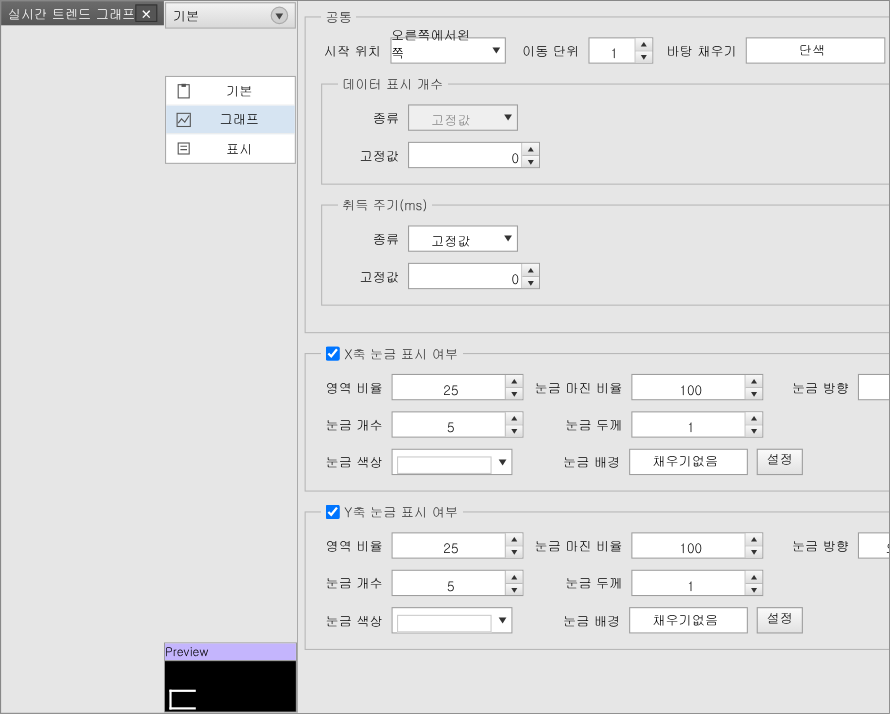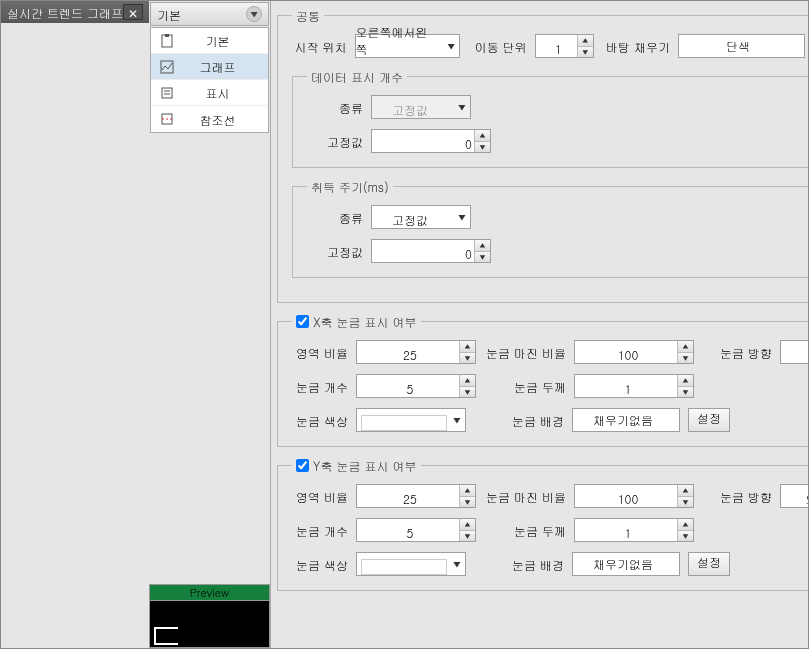--- a/index.html
+++ b/index.html
@@ -6,33 +6,33 @@
   body { background: #f0f0f0; width: 809px; height: 649px; overflow: hidden; }
 
   .window { width: 809px; height: 649px; display: flex; background: #e6e6e6; border: 1px solid #888; }
 
   .titlebar { height: 22px; background: linear-gradient(#6b6b6b, #575757); color: #fff; display: flex; align-items: center; padding: 0 6px; justify-content: space-between; }
   .titlebar .title { font-size: 12px; }
   .close-btn { width: 20px; height: 16px; background: #555; color: #fff; display:flex; align-items:center; justify-content:center; cursor:pointer; border:1px solid #333;}
 
   .body { flex:1; display:flex; overflow:hidden; }
 
-  .sidebar { width: 122px; background: #e6e6e6; border-right:1px solid #aaa; display:flex; flex-direction:column; }
+  .sidebar { width: 122px; background: #e6e6e6; border-right:1px solid #aaa; display:flex; flex-direction:column;gap:42px; }
   .section-header { height: 24px; background: linear-gradient(#f2f2f2,#d9d9d9); border: 1px solid #aaa; margin:1px; display:flex; align-items:center; justify-content:space-between; padding:0 6px; cursor:pointer; }
   .section-header .arrow { width:16px;height:16px;border-radius:50%;background:#d0d0d0;display:flex;align-items:center;justify-content:center;font-size:9px;color:#444;border:1px solid #aaa;}
 
   .nav-list { background:#fff; border:1px solid #aaa; margin:0 1px 1px 1px; }
   .nav-item { height:26px; display:flex; align-items:center; padding-left:8px; gap:10px; cursor:pointer; border-bottom:1px solid #eee;}
   .nav-item:last-child{border-bottom:none;}
   .nav-item.selected { background:#d6e4f2; }
   .nav-icon { width:16px; height:16px; display:flex;align-items:center;justify-content:center; }
   .nav-item .lbl { flex:1; text-align:center; padding-right:18px; }
 
   .preview-box { margin-top:auto; border:1px solid #999; background:#fff;}
-  .preview-header { height:16px; text-align:center; font-size:11px; background:#15803d; border-bottom:1px solid #999;}
+  .preview-header { height:16px; text-align:left; font-size:11px; background:#c4b5fd; border-bottom:1px solid #999;}
   .preview-canvas { height:46px; background:#000; position:relative;}
   .preview-canvas::before{content:"";position:absolute;left:4px;top:26px;width:22px;height:14px;border:2px solid #fff;border-right:none;}
 
   .main { flex:1; padding:6px 10px 6px 6px; overflow-y:auto; background:#e6e6e6;}
   
   fieldset { border:1px solid #b8b8b8; margin-bottom:10px; padding:10px 14px 14px 14px; position:relative;}
   fieldset.inner { margin-top:8px;}
   legend { padding:0 4px; color:#333;}
   legend.with-check { display:flex; align-items:center; gap:4px;}
   legend input[type=checkbox]{width:13px;height:13px;}
@@ -99,29 +99,20 @@
         <div class="nav-item">
           <span class="nav-icon">
             <svg width="14" height="14" viewBox="0 0 14 14">
                 <rect x="2" y="2" width="10" height="10" fill="none" stroke="#555"></rect>
                 <line x1="4" y1="5" x2="10" y2="5" stroke="#555"></line>
                 <line x1="4" y1="8" x2="10" y2="8" stroke="#555"></line>
               </svg>
           </span>
           <span class="lbl">표시</span>
         </div>
-        <div class="nav-item">
-          <span class="nav-icon">
-            <svg width="14" height="14" viewBox="0 0 14 14">
-                <rect x="2" y="2" width="10" height="10" fill="none" stroke="#555"></rect>
-                <line x1="2" y1="7" x2="12" y2="7" stroke="#c33" stroke-dasharray="2"></line>
-              </svg>
-          </span>
-          <span class="lbl">참조선</span>
-        </div>
       </div>
 
       <div class="preview-box">
         <div class="preview-header">Preview</div>
         <div class="preview-canvas"></div>
       </div>
     </div>
 
     <div class="main">
 

